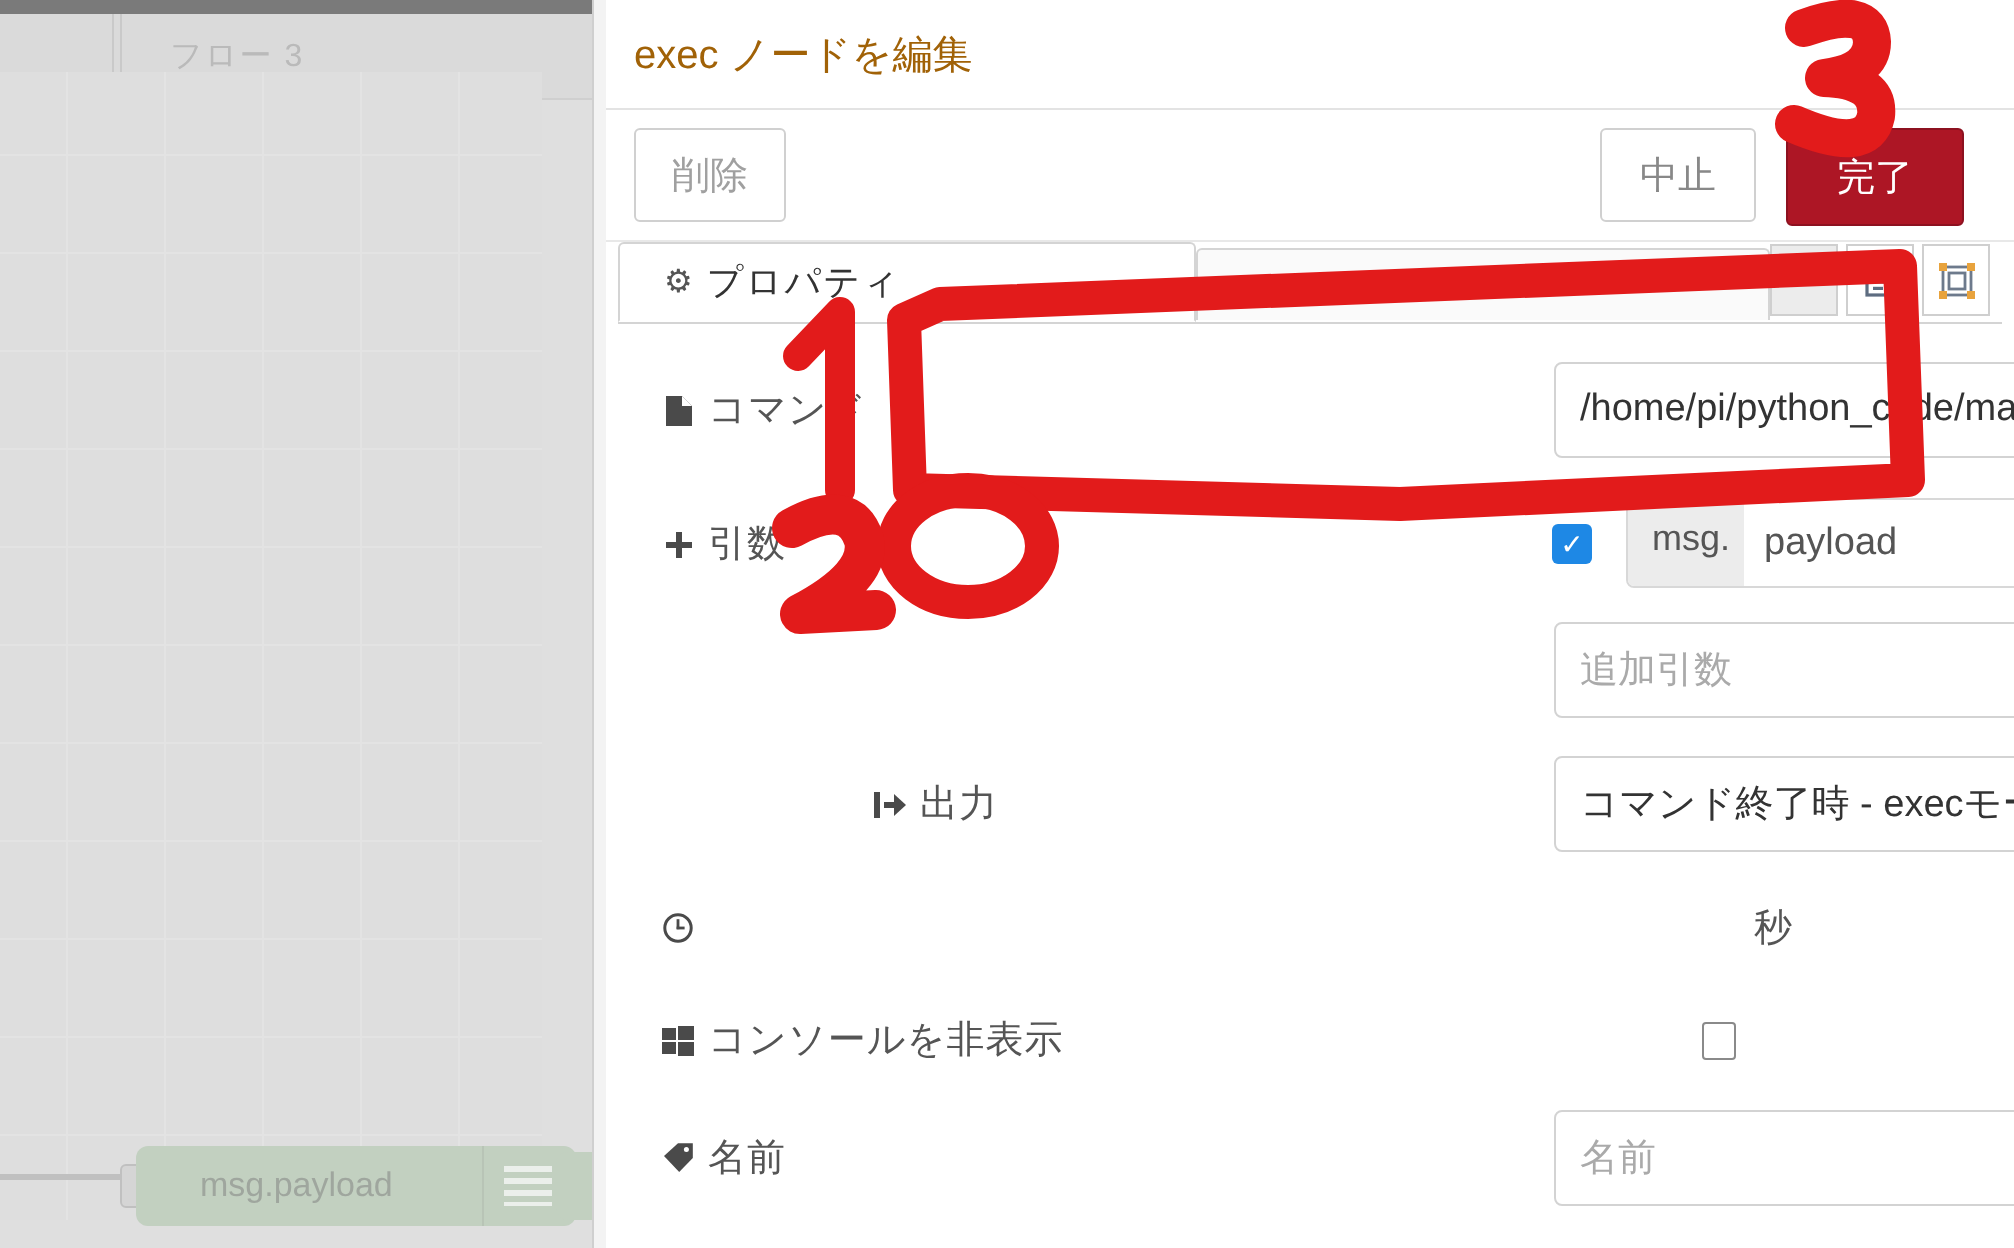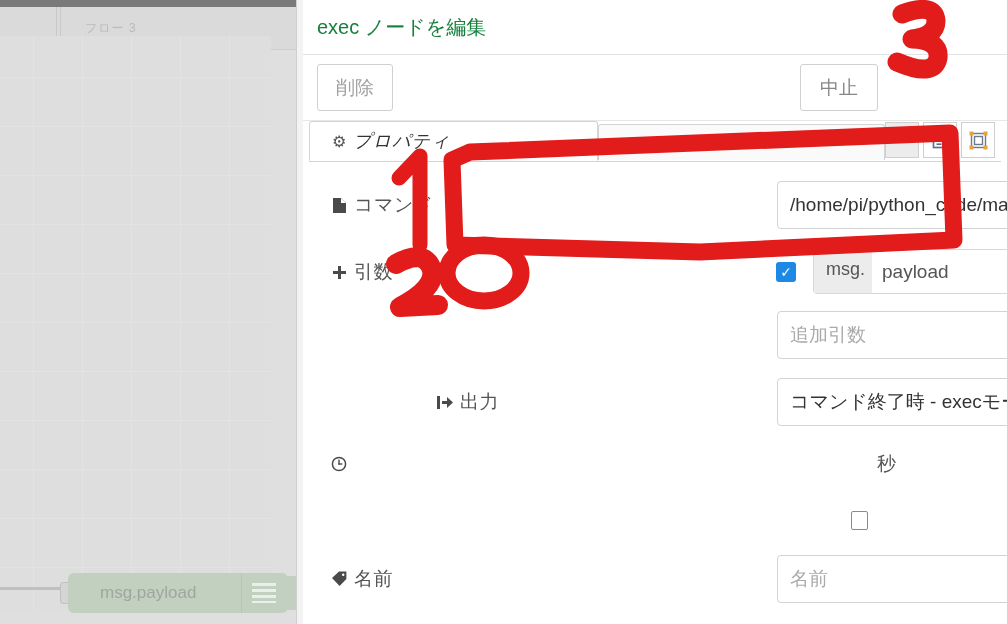--- a/index.html
+++ b/index.html
@@ -15,21 +15,21 @@
     background:#d2d2d2;overflow:hidden;
   }
   #topbar{position:absolute;left:0;top:0;width:296px;height:7px;background:#1a1a1a;}
   #tabbar{position:absolute;left:0;top:7px;width:296px;height:42px;background:#c8c8c8;
           border-bottom:1px solid #b4b4b4;}
   #tabgap{position:absolute;left:0;top:0;width:56px;height:42px;background:#c8c8c8;
           border-right:1px solid #a9a9a9;}
   #flowtab{position:absolute;left:60px;top:0;width:236px;height:42px;background:#c9c9c9;
            border-left:1px solid #a9a9a9;border-right:1px solid #a9a9a9;
            display:flex;align-items:center;}
-  #flowtab span{margin-left:24px;font-size:12px;color:#8e8e8e;letter-spacing:1px;}
+  #flowtab span{margin-left:24px;font-size:16px;color:#8e8e8e;letter-spacing:1px;}
   #canvas{
     position:absolute;left:0;top:36px;width:271px;height:574px;
     background-color:#d0d0d0;
     background-image:
       linear-gradient(to right,#d9d9d9 1px,transparent 1px),
       linear-gradient(to bottom,#d9d9d9 1px,transparent 1px);
     background-size:49px 49px;
     background-position:-16px -8px;
   }
   .wire{position:absolute;height:3px;background:#9a9a9a;}
@@ -46,37 +46,37 @@
   #dim{position:absolute;left:0;top:0;width:296px;height:624px;background:rgba(240,240,240,0.45);}
 
   
   #divider{position:absolute;left:296px;top:0;width:6px;height:624px;
            background:#f3f3f3;border-left:1px solid #cfcfcf;border-right:1px solid #dcdcdc;}
 
   
   #panel{position:absolute;left:303px;top:0;width:704px;height:624px;background:#fff;}
   #panel-header{position:absolute;left:0;top:0;width:704px;height:54px;
      border-bottom:1px solid #e3e3e3;display:flex;align-items:center;}
-  #panel-title{margin-left:14px;font-size:20px;color:#15803d;}
+  #panel-title{margin-left:14px;font-size:20px;color:#a16207;}
   #panel-toolbar{position:absolute;left:0;top:55px;width:704px;height:65px;
      border-bottom:1px solid #e8e8e8;}
   .btn{position:absolute;box-sizing:border-box;display:flex;align-items:center;justify-content:center;
        border-radius:3px;font-size:19px;cursor:pointer;}
   #btn-delete{left:14px;top:9px;width:76px;height:47px;border:1px solid #d0d0d0;background:#fff;color:#a0a0a0;}
   #btn-cancel{left:497px;top:9px;width:78px;height:47px;border:1px solid #d0d0d0;background:#fff;color:#888;}
   #btn-done{left:590px;top:9px;width:89px;height:49px;border:1px solid #8d1120;background:#ad1625;color:#fff;}
 
   
   #tabstrip{position:absolute;left:6px;top:121px;width:692px;height:40px;
      border-bottom:1px solid #d4d4d4;}
   #tab-props{position:absolute;left:0;top:0;width:289px;height:40px;box-sizing:border-box;
      background:#fff;border:1px solid #d4d4d4;border-bottom:1px solid #fff;border-radius:3px 3px 0 0;
      display:flex;align-items:center;cursor:pointer;}
   #tab-props .gear{margin-left:22px;font-size:16px;color:#555;}
-  #tab-props .tlabel{margin-left:7px;font-size:18px;color:#333;letter-spacing:1px;font-style:italic;}
+  #tab-props .tlabel{margin-left:7px;font-size:18px;color:#333;letter-spacing:1px;}
   #tab-rest{position:absolute;left:289px;top:3px;right:116px;height:36px;box-sizing:border-box;
      border:1px solid #d4d4d4;border-bottom:none;background:#fafafa;border-radius:3px 3px 0 0;}
   .iconbtn{position:absolute;top:1px;width:34px;height:36px;box-sizing:border-box;
      border:1px solid #cfcfcf;background:#fff;display:flex;align-items:center;justify-content:center;cursor:pointer;}
   #ib1{right:82px;background:#ececec;}
   #ib2{right:44px;}
   #ib3{right:6px;}
 
   
   .row{position:absolute;left:0;width:704px;display:flex;align-items:center;}
@@ -156,20 +156,21 @@
 
 <div id="panel">
 
   <div id="panel-header">
     <span id="panel-title">exec ノードを編集</span>
   </div>
 
   <div id="panel-toolbar">
     <div class="btn" id="btn-cancel">中止</div>
     <div class="btn" id="btn-delete">削除</div>
+    <div class="btn" id="btn-done">完了</div>
   </div>
 
   <div id="tabstrip">
     <div id="tab-props">
       <span class="gear">⚙</span>
       <span class="tlabel">プロパティ</span>
     </div>
     <div id="tab-rest"></div>
 
     <div class="iconbtn" id="ib1">
@@ -261,20 +262,33 @@
         <svg width="16" height="16" viewBox="0 0 16 16" aria-hidden="true">
           <circle cx="8" cy="8" r="6.6" fill="none" stroke="#4a4a4a" stroke-width="1.5"></circle>
           <rect x="7.3" y="3.6" width="1.4" height="5" fill="#4a4a4a"></rect>
           <rect x="7.3" y="7.3" width="4" height="1.4" fill="#4a4a4a"></rect>
         </svg>
       </span>
     </span>
     <span id="sec-unit">秒</span>
   </div>
 
+  <div class="row" id="row-console">
+    <span class="rlabel" id="lbl-console">
+      <span class="ic">
+        <svg width="16" height="15" viewBox="0 0 16 15" aria-hidden="true">
+          <rect x="0" y="1" width="7" height="6" fill="#4a4a4a"></rect>
+          <rect x="8" y="0" width="8" height="7" fill="#4a4a4a"></rect>
+          <rect x="0" y="8" width="7" height="6" fill="#4a4a4a"></rect>
+          <rect x="8" y="8" width="8" height="7" fill="#4a4a4a"></rect>
+        </svg>
+      </span>
+      <span>コンソールを非表示</span>
+    </span>
+  </div>
   <div id="chk-console"></div>
 
   <div class="row" id="row-name">
     <span class="rlabel" id="lbl-name">
       <span class="ic">
         <svg width="16" height="16" viewBox="0 0 16 16" aria-hidden="true">
           <path d="M1 7 L8 0.6 L15.4 0.6 L15.4 8 L8.6 15 Z" fill="#4a4a4a"></path>
           <circle cx="12.2" cy="3.8" r="1.25" fill="#ffffff"></circle>
         </svg>
       </span>

